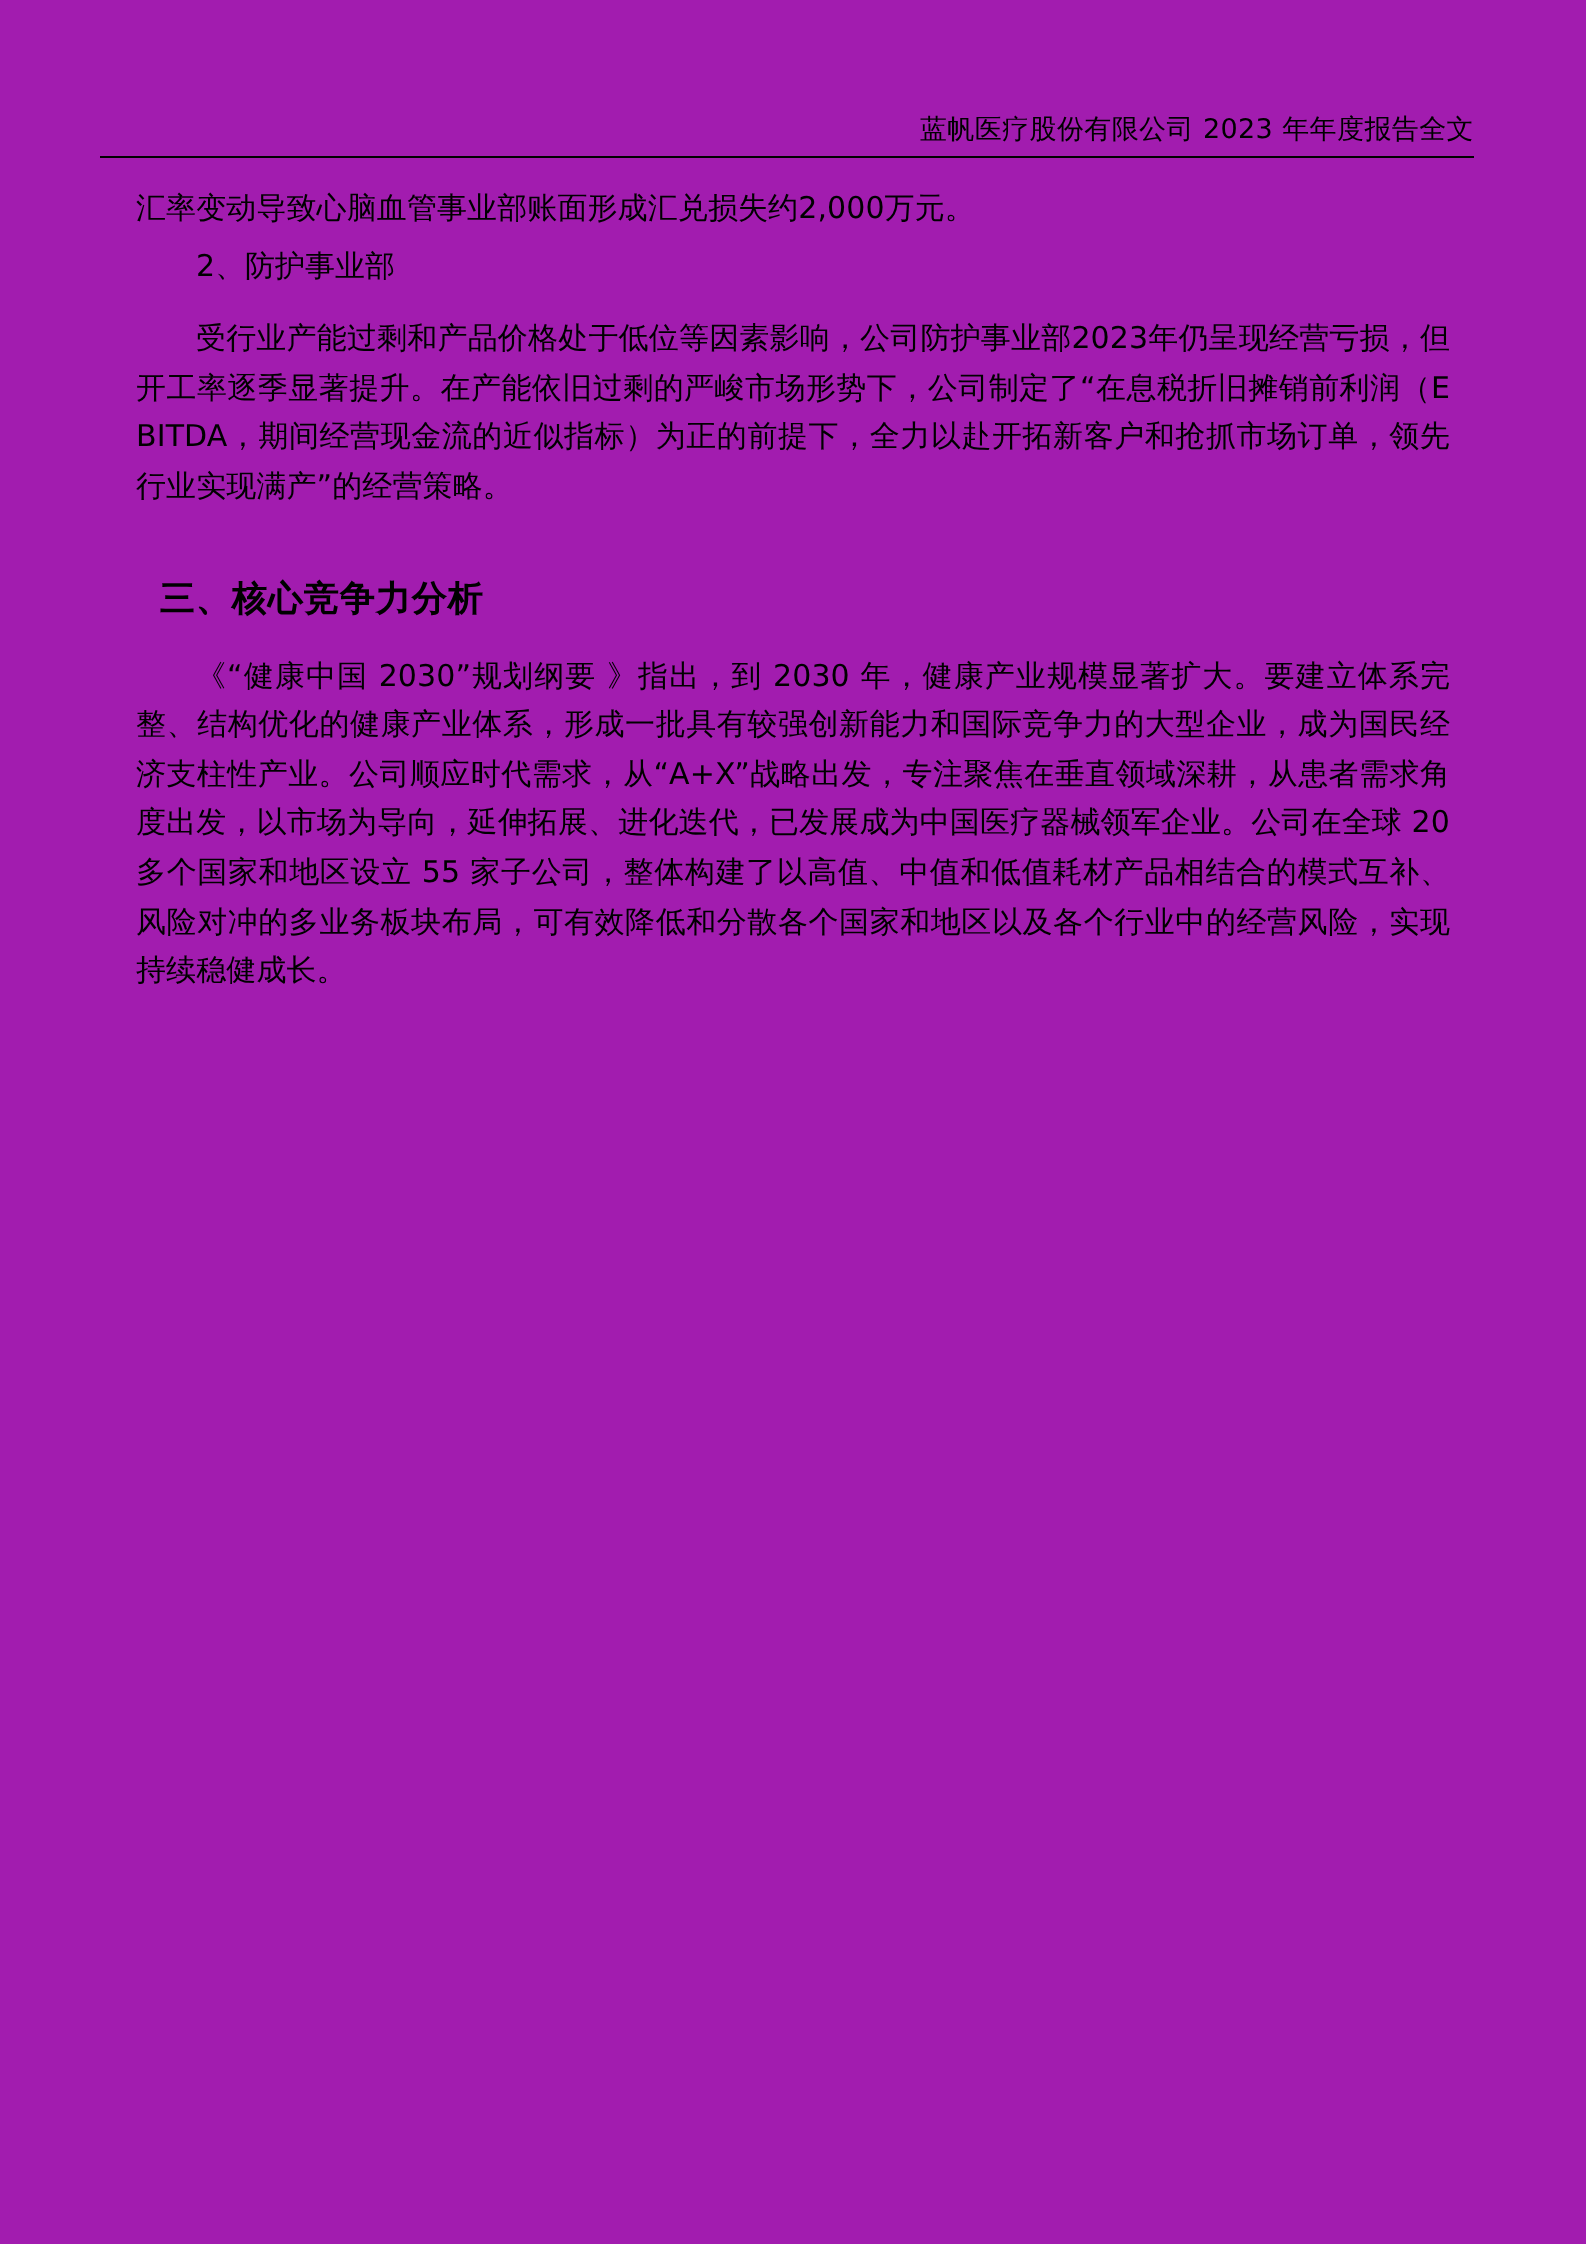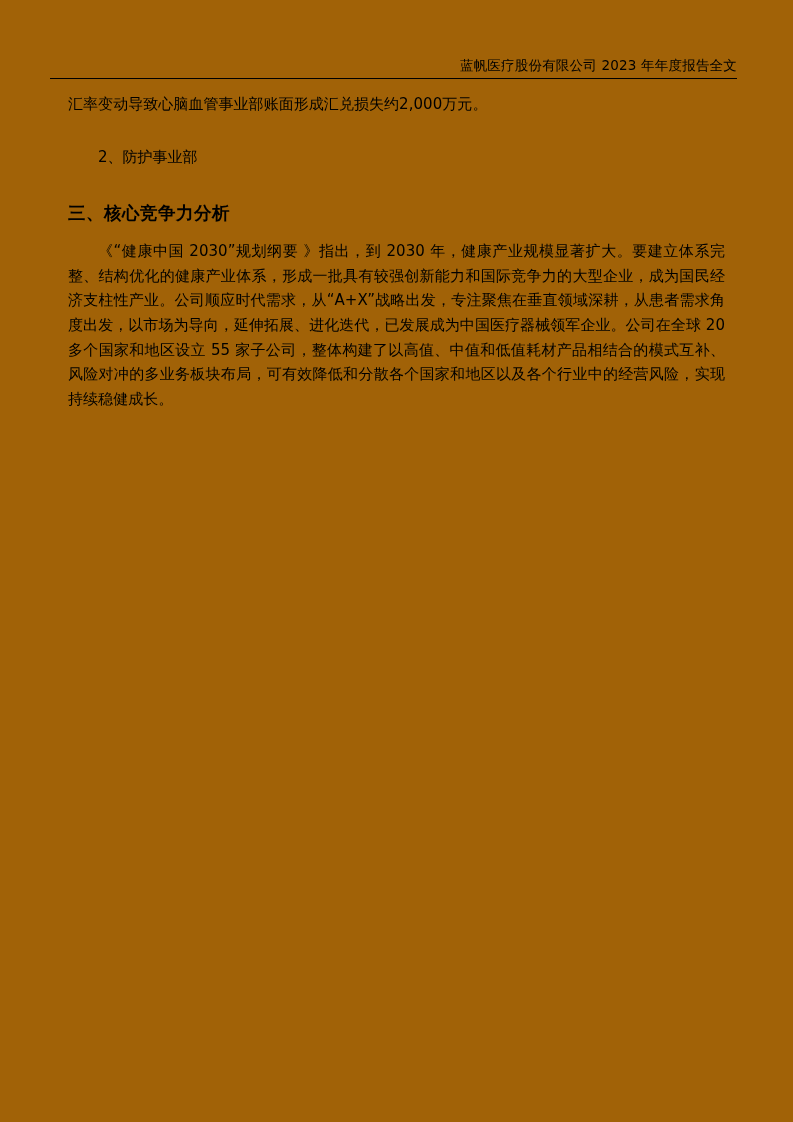--- a/index.html
+++ b/index.html
@@ -15,21 +15,21 @@
     position: relative;
     overflow: hidden;
   }
 
   .page {
     position: absolute;
     left: 0;
     top: 0;
     width: 793px;
     height: 1122px;
-    background: #a16207;
+    background: #a21caf;
   }
 
   
   .page-header {
     position: absolute;
     left: 50px;
     top: 55px;
     width: 687px;
     text-align: right;
     font-size: 13.5px;
@@ -63,29 +63,29 @@
     word-break: break-all;
     letter-spacing: 0.05px;
   }
 
   p.indent { text-indent: 2em; }
 
   p.gap-before { margin-top: 12px; }
 
   
   p.subitem {
-    margin: 28px 0 0 0;
+    margin: 4px 0 0 0;
     text-indent: 2em;
     font-size: 15px;
     line-height: 24.6px;
   }
 
   
   h2.section-heading {
-    margin: 30px 0 0 0;
+    margin: 30px 0 0 12px;
     font-size: 17.5px;
     line-height: 28px;
     font-weight: bold;
     letter-spacing: 0.5px;
   }
 </style>
 </head>
 <body>
 
 <div class="page">
@@ -93,20 +93,21 @@
   <div class="page-header">蓝帆医疗股份有限公司 2023 年年度报告全文</div>
 
   <div class="header-rule"></div>
 
   <div class="content">
 
     <p class="para">汇率变动导致心脑血管事业部账面形成汇兑损失约2,000万元。</p>
 
     <p class="subitem">2、防护事业部</p>
 
+    <p class="para indent gap-before">受行业产能过剩和产品价格处于低位等因素影响，公司防护事业部2023年仍呈现经营亏损，但开工率逐季显著提升。在产能依旧过剩的严峻市场形势下，公司制定了“在息税折旧摊销前利润（EBITDA，期间经营现金流的近似指标）为正的前提下，全力以赴开拓新客户和抢抓市场订单，领先行业实现满产”的经营策略。</p>
 
 
 
 
     <h2 class="section-heading">三、核心竞争力分析</h2>
 
 
     <p class="para indent gap-before">《“健康中国 2030”规划纲要 》指出，到 2030 年，健康产业规模显著扩大。要建立体系完整、结构优化的健康产业体系，形成一批具有较强创新能力和国际竞争力的大型企业，成为国民经济支柱性产业。公司顺应时代需求，从“A+X”战略出发，专注聚焦在垂直领域深耕，从患者需求角度出发，以市场为导向，延伸拓展、进化迭代，已发展成为中国医疗器械领军企业。公司在全球 20 多个国家和地区设立 55 家子公司，整体构建了以高值、中值和低值耗材产品相结合的模式互补、风险对冲的多业务板块布局，可有效降低和分散各个国家和地区以及各个行业中的经营风险，实现持续稳健成长。</p>
 
   </div>

